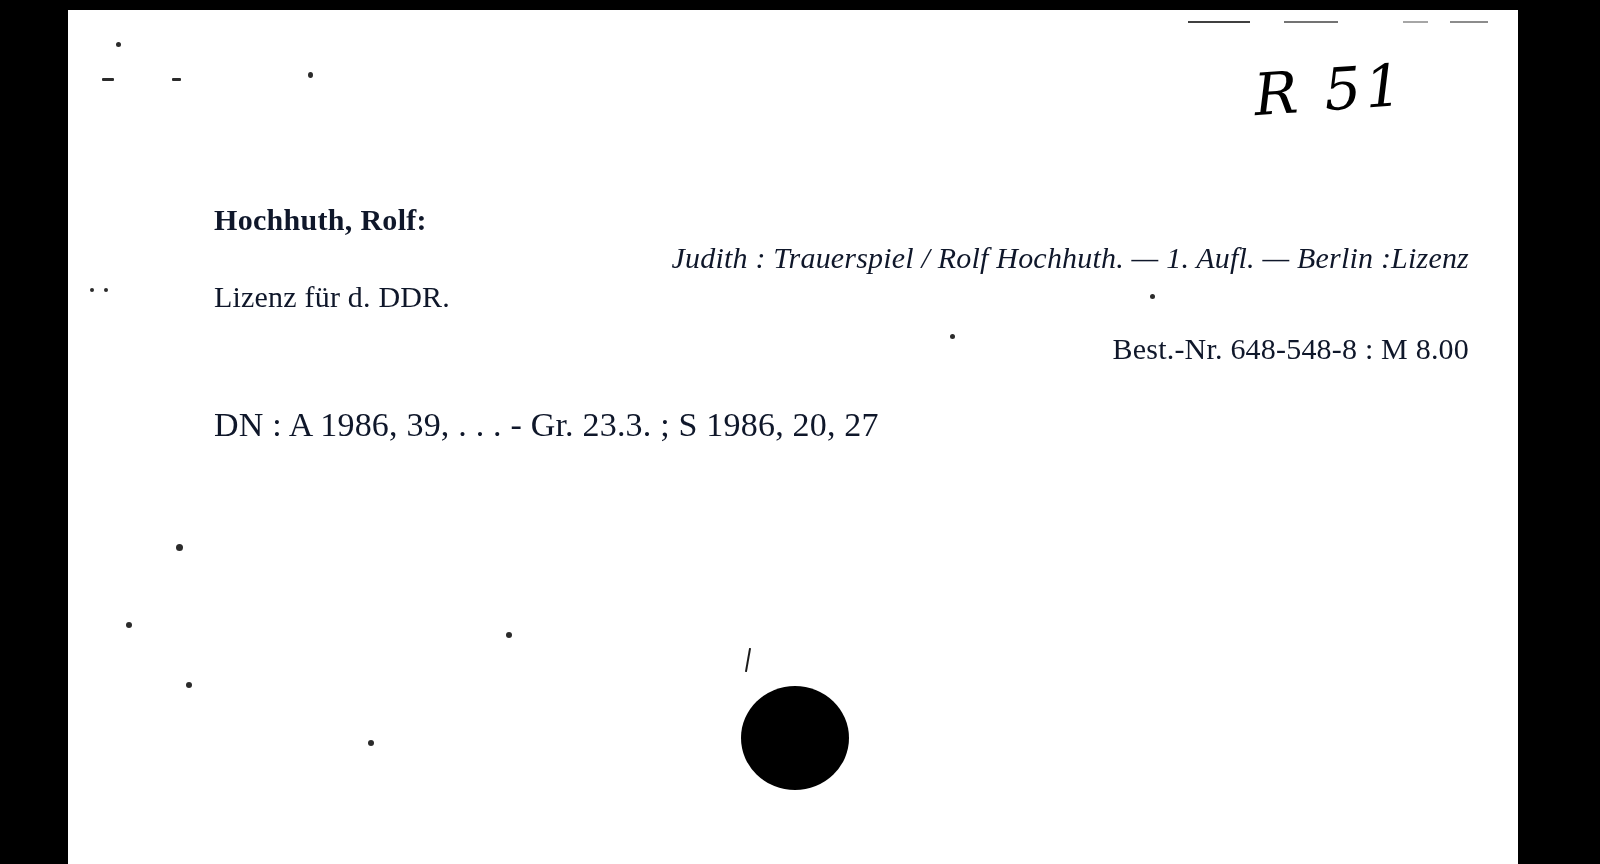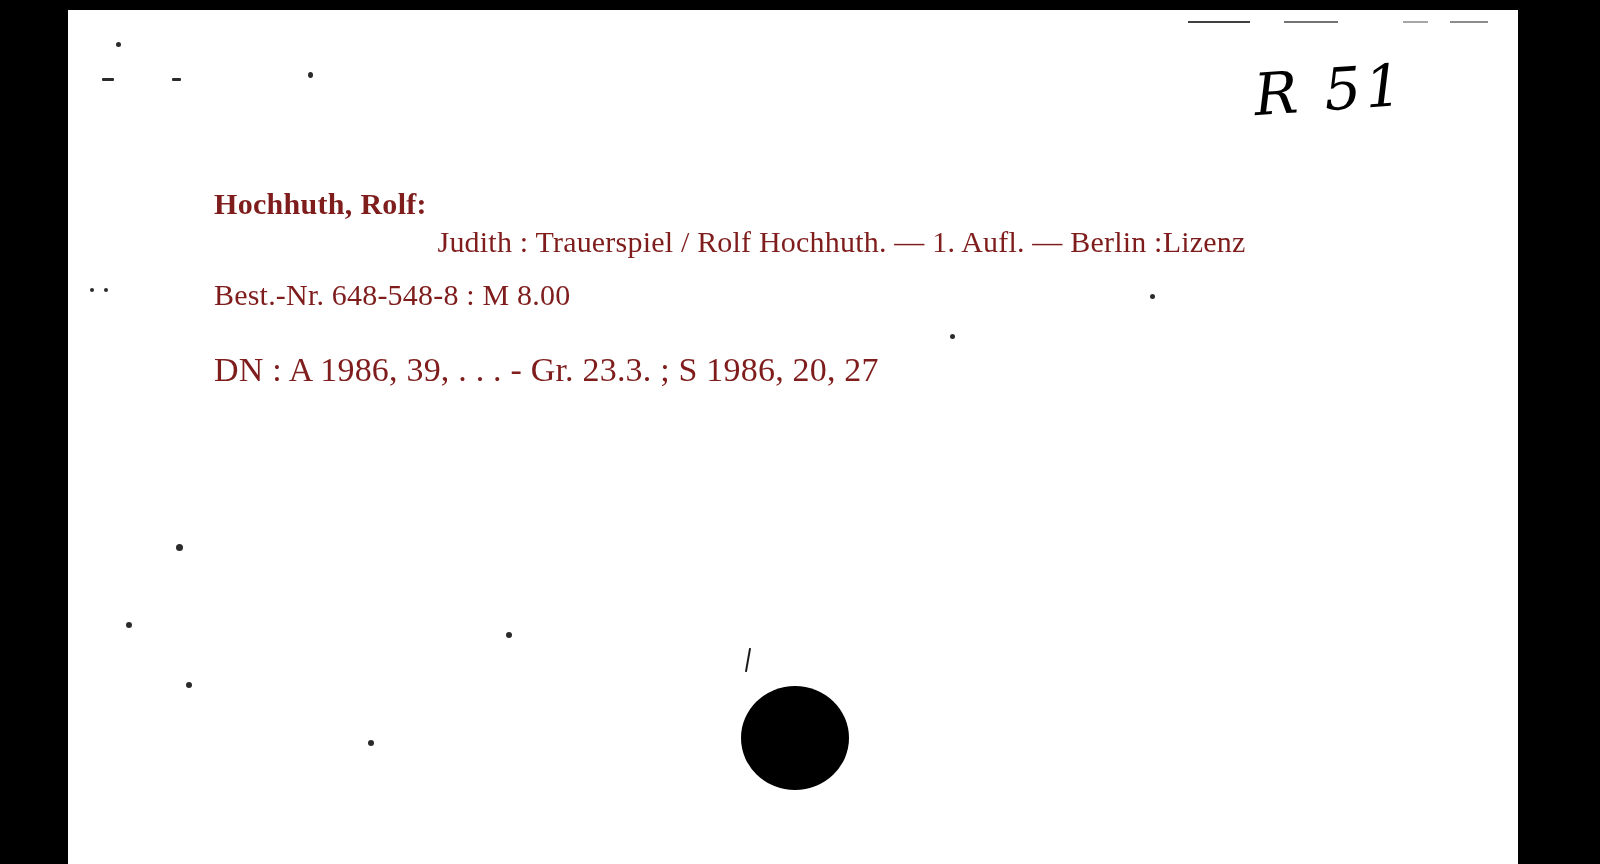--- a/index.html
+++ b/index.html
@@ -59,50 +59,51 @@
     font-weight: 400;
     color: #000000;
     letter-spacing: 4px;
     transform: rotate(-4deg);
     white-space: nowrap;
   }
   
   #record {
     position: absolute;
     left: 146px;
-    top: 176px;
+    top: 192px;
     width: 1270px;
-    color: #7f1d1d;
+    color: #0f172a;
   }
   .heading {
     font-size: 30px;
     font-weight: bold;
     letter-spacing: 0.3px;
     line-height: 1.18;
     margin: 0 0 2px 0;
   }
   .body-line {
     font-size: 30px;
     line-height: 1.28;
     letter-spacing: 0.2px;
     white-space: nowrap;
     margin: 0;
   }
   .title-line {
     display: flex;
-    justify-content: center;
+    justify-content: flex-end;
     width: 1255px;
     white-space: nowrap;
+    font-style: italic;
   }
   .title-line > span { display: inline-block; }
   .order-line {
     font-size: 30px;
     line-height: 1.28;
     letter-spacing: 0.2px;
-    text-align: left;
+    text-align: right;
     width: 1255px;
     margin: 14px 0 0 0;
     white-space: nowrap;
   }
   .dn-line {
     font-size: 34px;
     line-height: 1.28;
     letter-spacing: 0.2px;
     margin: 34px 0 0 0;
     white-space: nowrap;
@@ -146,20 +147,21 @@
     <div id="record">
 
       <p class="heading">Hochhuth, Rolf:</p>
 
       <p class="body-line title-line">
         <span>Judith  :  Trauerspiel  /  Rolf  Hochhuth.  —  1. Aufl.  —  Berlin  :</span>
         <span>Lizenz</span>
       </p>
 
 
+      <p class="body-line">Lizenz für d. DDR.</p>
 
       <p class="order-line">Best.-Nr. 648-548-8  : M 8.00</p>
 
       <p class="dn-line">DN : A 1986, 39, . . . - Gr. 23.3.  ; S 1986, 20, 27</p>
     </div>
 
     <div id="dot-tick"></div>
     <div id="ink-dot"></div>
 
     <div class="speck" style="left:48px;  top:32px;  width:5px;  height:5px;"></div>

